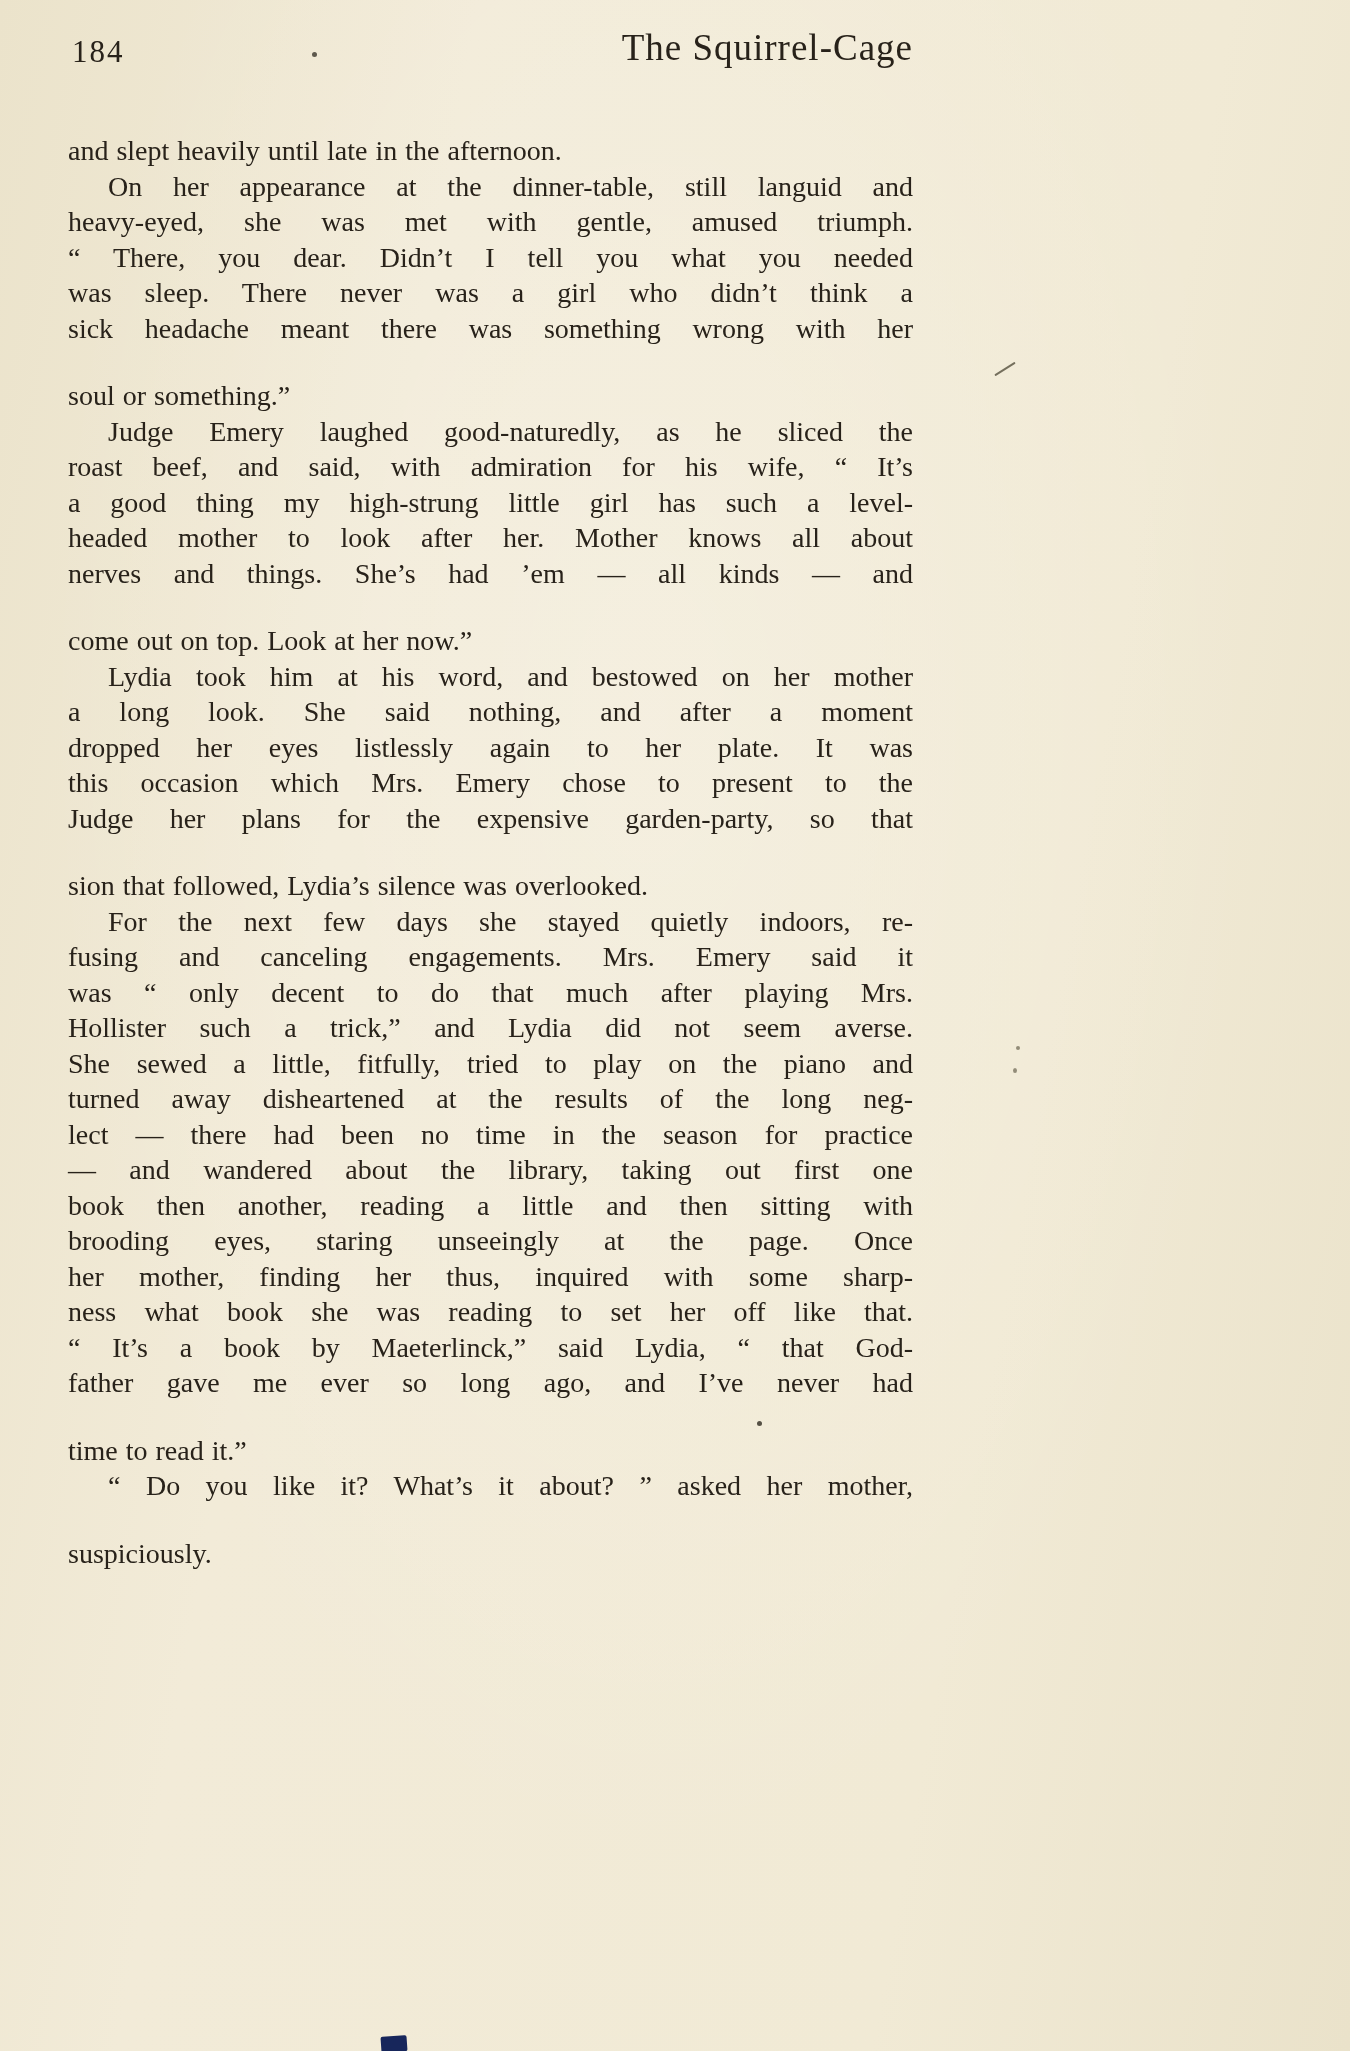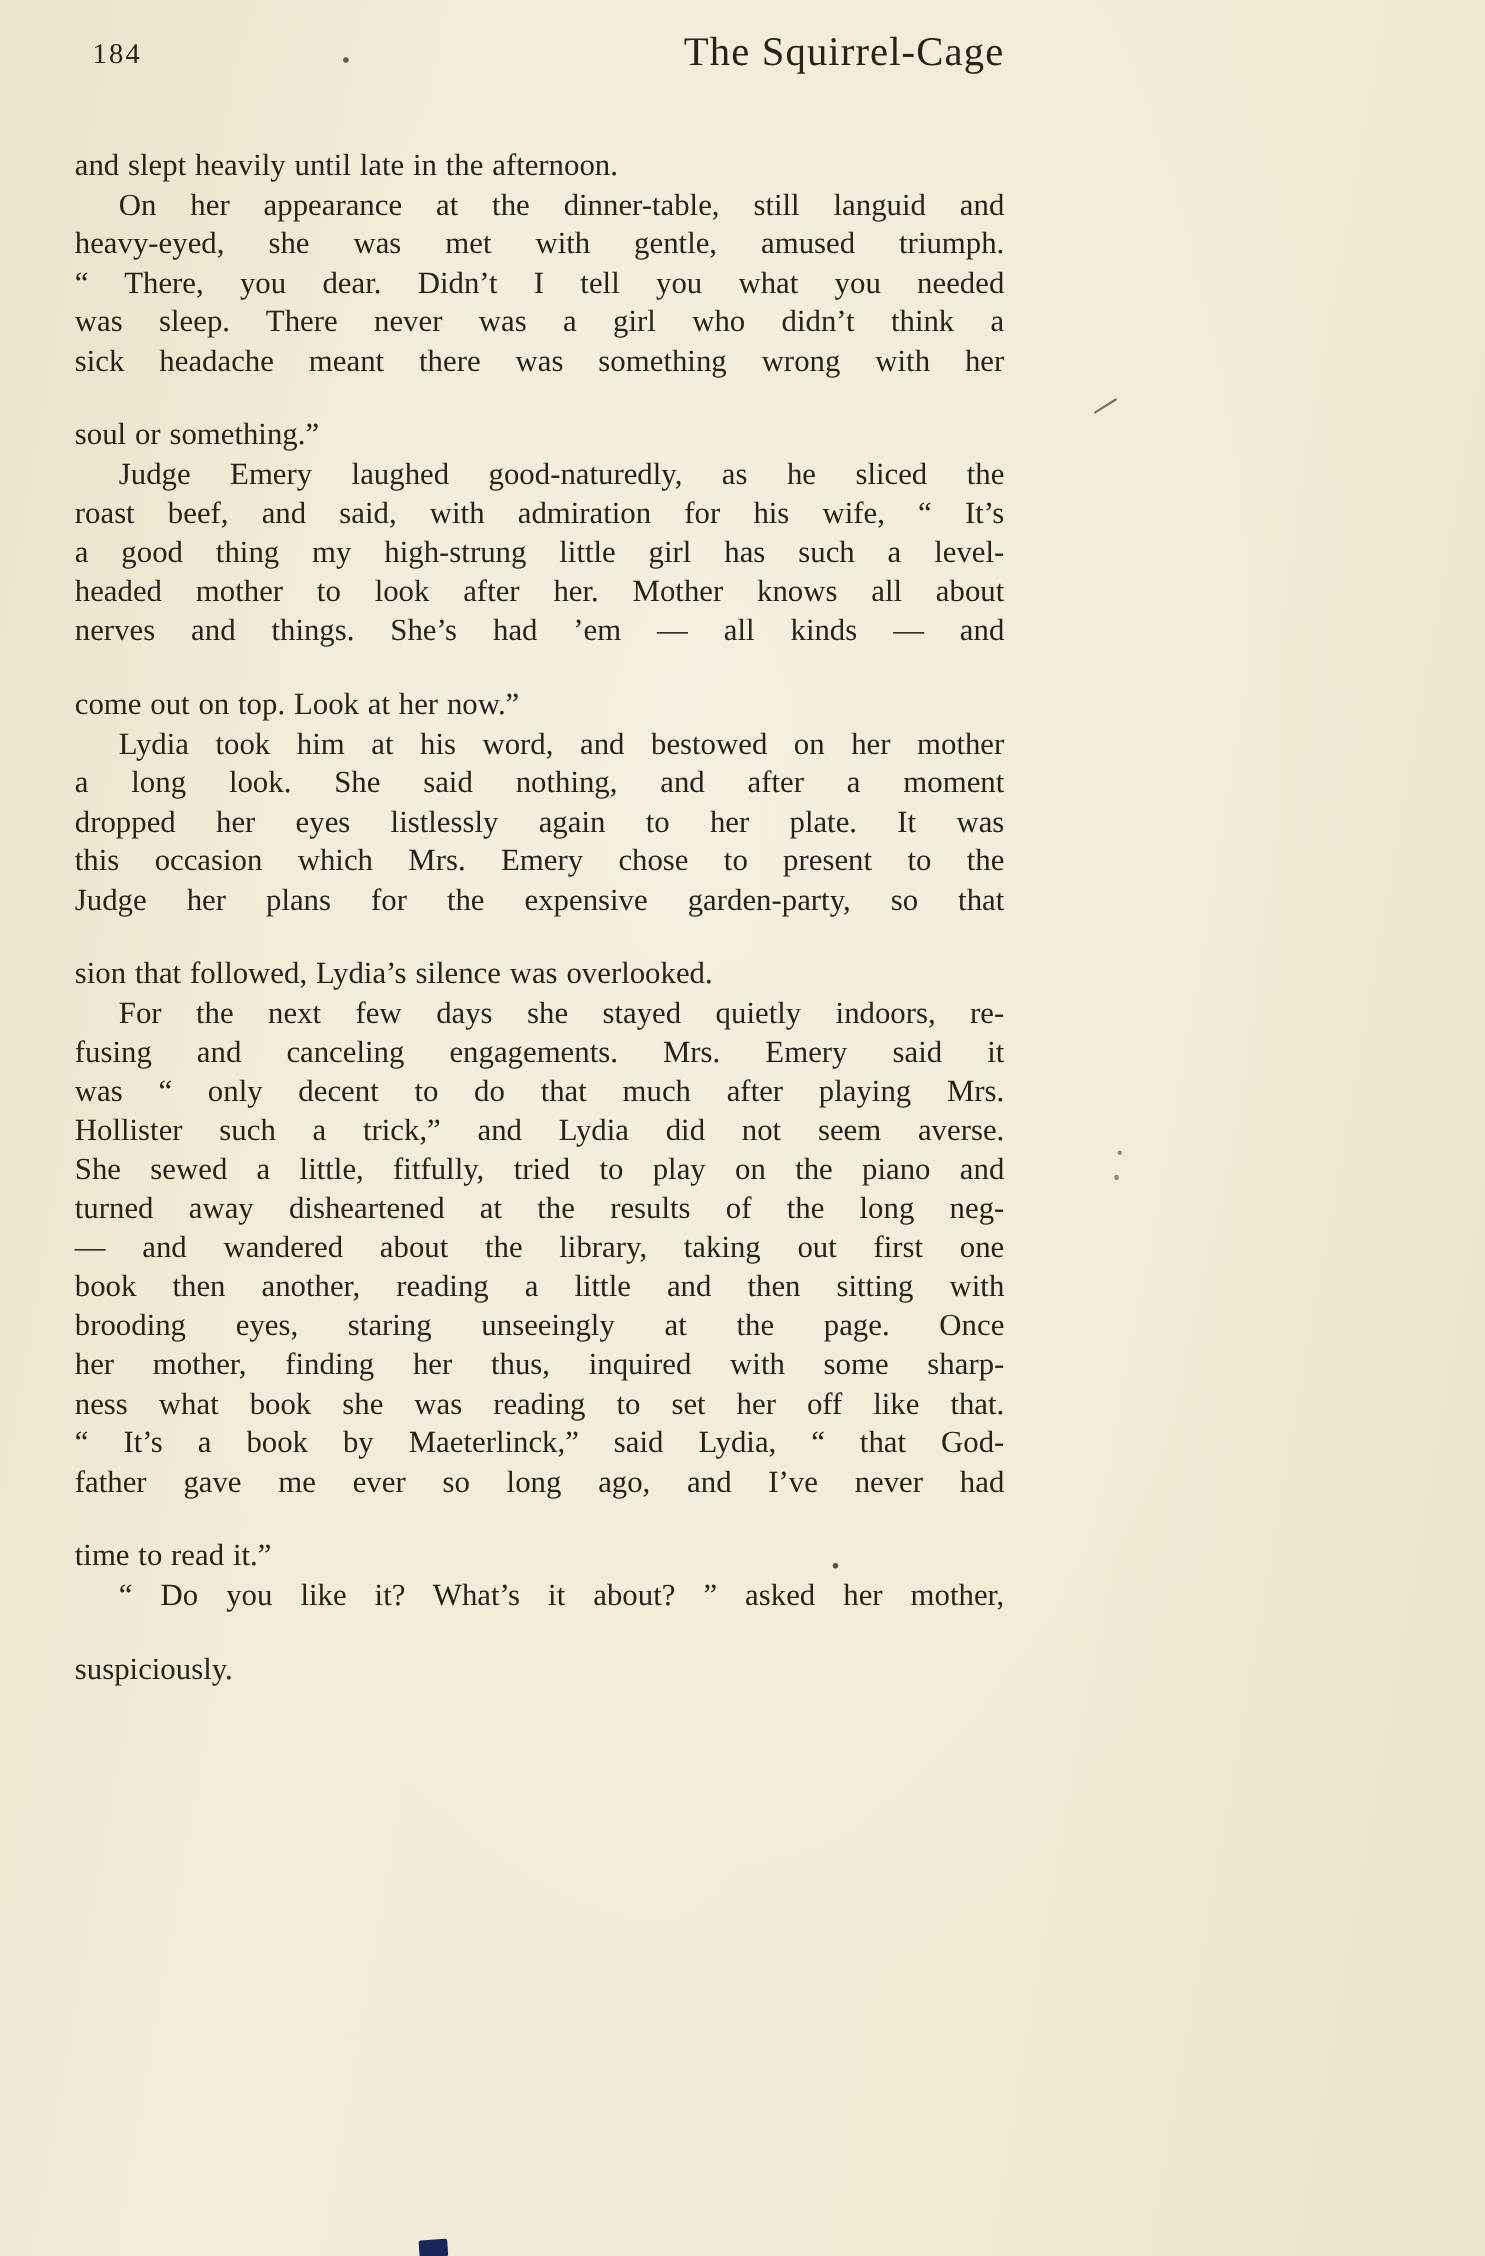--- a/index.html
+++ b/index.html
@@ -27,23 +27,23 @@
   }
   .page-header {
     position: absolute;
     top: 26px;
     left: 68px;
     width: 845px;
     height: 56px;
   }
   .page-number {
     position: absolute;
-    left: 16px;
+    left: 4px;
     top: 8px;
-    font-size: 26px;
+    font-size: 31px;
     letter-spacing: 2px;
     color: var(--ink);
   }
   .book-title {
     margin: 0;
     width: 100%;
     text-align: right;
     font-size: 37px;
     font-weight: normal;
     letter-spacing: 1px;
@@ -147,20 +147,21 @@
         <div class="line">Judge her plans for the expensive garden-party, so that</div>
         <div class="line last">sion that followed, Lydia’s silence was overlooked.</div>
       </div>
       <div class="para indent">
         <div class="line">For the next few days she stayed quietly indoors, re-</div>
         <div class="line">fusing and canceling engagements.  Mrs. Emery said it</div>
         <div class="line">was “ only decent to do that much after playing Mrs.</div>
         <div class="line">Hollister such a trick,” and Lydia did not seem averse.</div>
         <div class="line">She sewed a little, fitfully, tried to play on the piano and</div>
         <div class="line">turned away disheartened at the results of the long neg-</div>
+        <div class="line">lect — there had been no time in the season for practice</div>
         <div class="line">— and wandered about the library, taking out first one</div>
         <div class="line">book then another, reading a little and then sitting with</div>
         <div class="line">brooding eyes, staring unseeingly at the page.  Once</div>
         <div class="line">her mother, finding her thus, inquired with some sharp-</div>
         <div class="line">ness what book she was reading to set her off like that.</div>
         <div class="line">“ It’s a book by Maeterlinck,” said Lydia, “ that God-</div>
         <div class="line">father gave me ever so long ago, and I’ve never had</div>
         <div class="line last">time to read it.”</div>
       </div>
       <div class="para indent">

